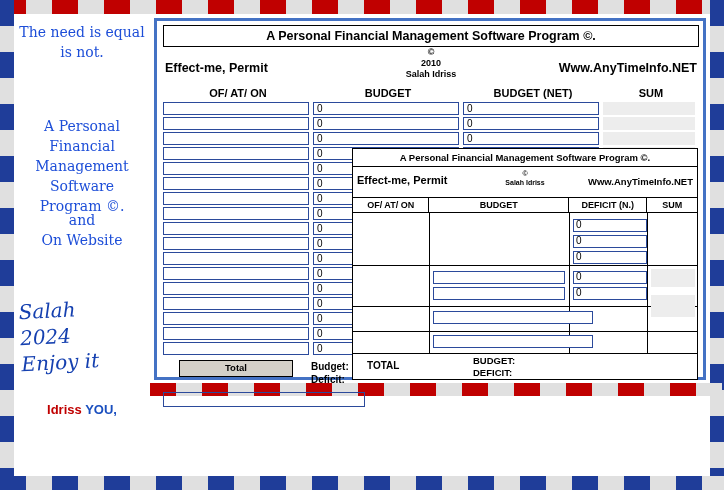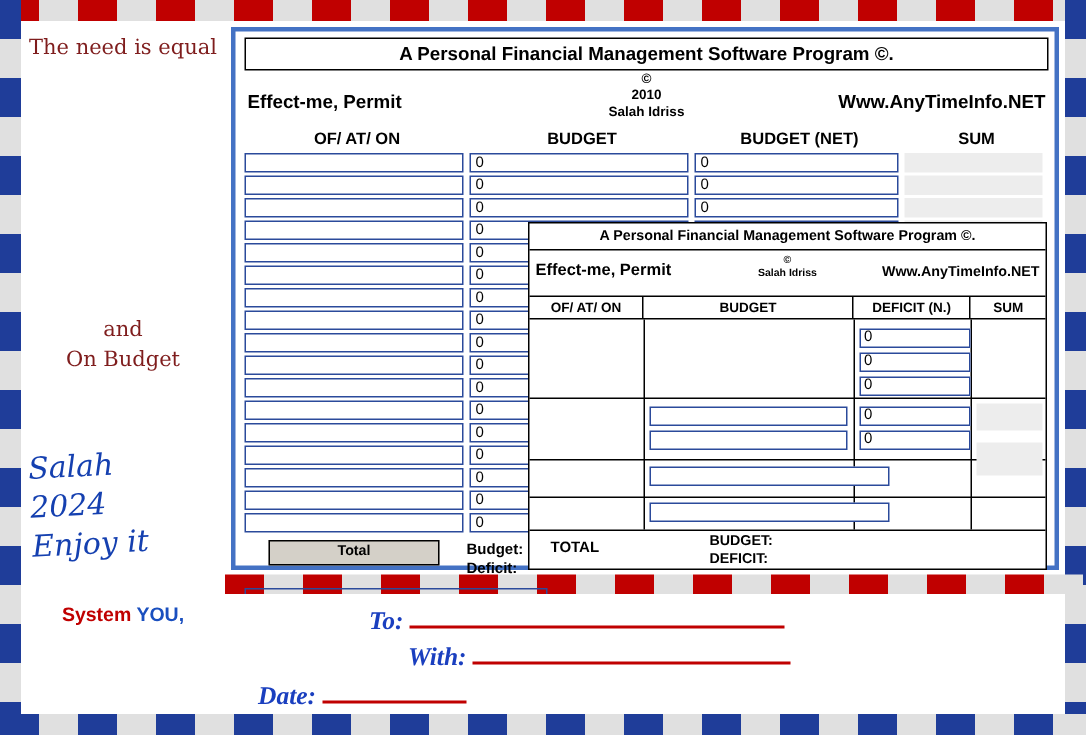--- a/index.html
+++ b/index.html
@@ -36,21 +36,21 @@
   #right-border{left:710px;top:0;width:14px;height:490px;flex-direction:column;}
   #right-border .cell{width:14px;height:26px;}
 
   
   #left-panel{
     position:absolute;left:14px;top:14px;width:136px;height:462px;
     background:#ffffff;
   }
   .hw{
     font-family:"DejaVu Serif", serif;
-    color:#7f1d1d;
+    color:#1d4ed8;
     text-align:center;
     font-size:14px;
     line-height:20px;
   }
   #hw-block1{position:absolute;top:8px;left:0;width:136px;}
   #hw-block2{position:absolute;top:102px;left:0;width:136px;}
   #hw-block3{position:absolute;top:196px;left:0;width:136px;}
   #signature{
     position:absolute;top:282px;left:6px;width:124px;
     font-family:"DejaVu Serif", serif;
@@ -291,37 +291,43 @@
       <div class="cell" style="background: rgb(192, 0, 0);"></div>
       <div class="cell" style="background: rgb(224, 224, 224);"></div>
       <div class="cell" style="background: rgb(192, 0, 0);"></div>
       <div class="cell" style="background: rgb(224, 224, 224);"></div>
     </div>
 
   <div id="left-panel">
 
     <div class="hw" id="hw-block1">
       <div>The need is equal</div>
-    </div>
-
+      <div>is not.</div>
+    </div>
+
+    <div class="hw" id="hw-block2">
+      <div>A Personal Financial</div>
+      <div>Management Software</div>
+      <div>Program ©.</div>
+    </div>
 
     <div class="hw" id="hw-block3">
       <div>and</div>
-      <div>On Budget</div>
+      <div>On Website</div>
     </div>
 
     <div id="signature">
       <div>Salah</div>
       <div>2024</div>
       <div>Enjoy it</div>
     </div>
 
     <div id="closing">
       <div>
-        <span>System </span><span class="blue">YOU,</span>
+        <span>Idriss </span><span class="blue">YOU,</span>
       </div>
     </div>
   </div>
 
   <div id="doc-top">
     <div id="doc-top-inner">
 
       <div class="doc-title">A Personal Financial Management Software Program ©.</div>
 
       <div class="hdr-row">
@@ -548,28 +554,14 @@
 
     <div class="ov-foot">
       <div class="ov-total">TOTAL</div>
       <div class="ov-bd">
         <div>BUDGET:</div>
         <div>DEFICIT:</div>
       </div>
     </div>
   </div>
 
-  <div id="bottom-block">
-    <div class="fl-row" id="row-to">
-      <span class="fl-label">To:</span>
-      <span class="fl-line" style="width:250px;"></span>
-    </div>
-    <div class="fl-row" id="row-with">
-      <span class="fl-label">With:</span>
-      <span class="fl-line" style="width:212px;"></span>
-    </div>
-    <div class="fl-row" id="row-date">
-      <span class="fl-label">Date:</span>
-      <span class="fl-line" style="width:96px;"></span>
-    </div>
-  </div>
 
 </div>
 
 </body></html>

